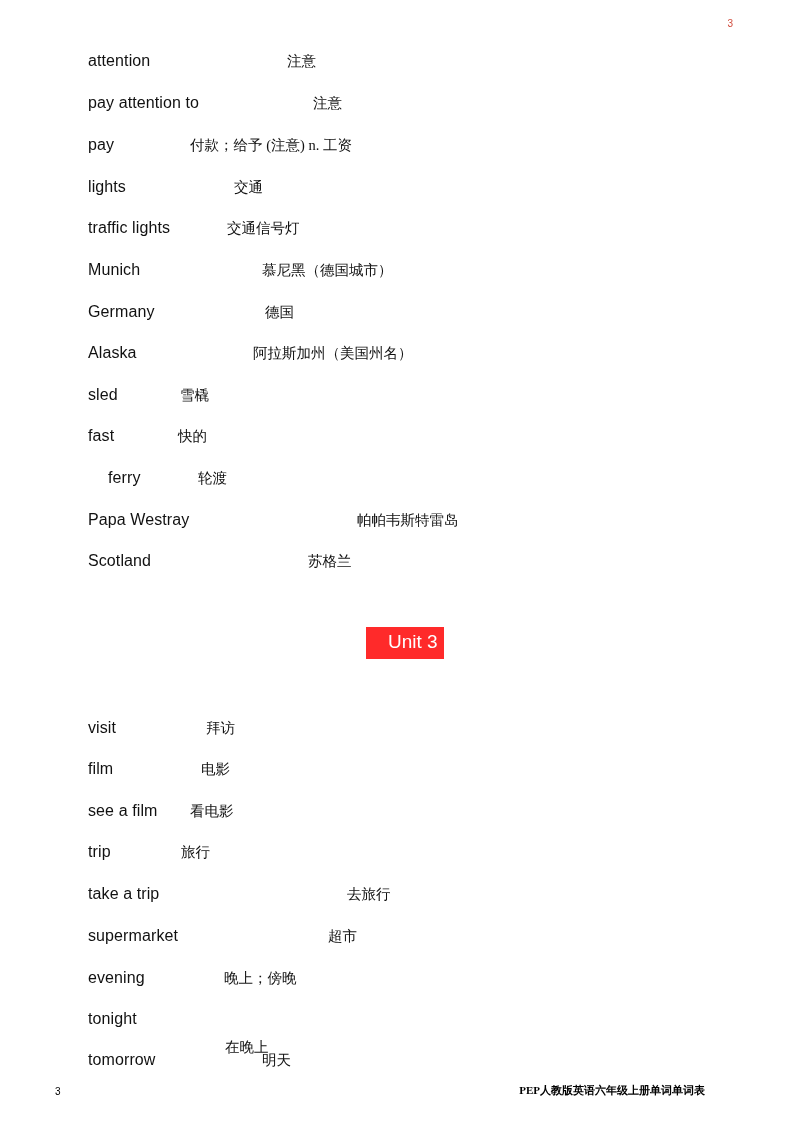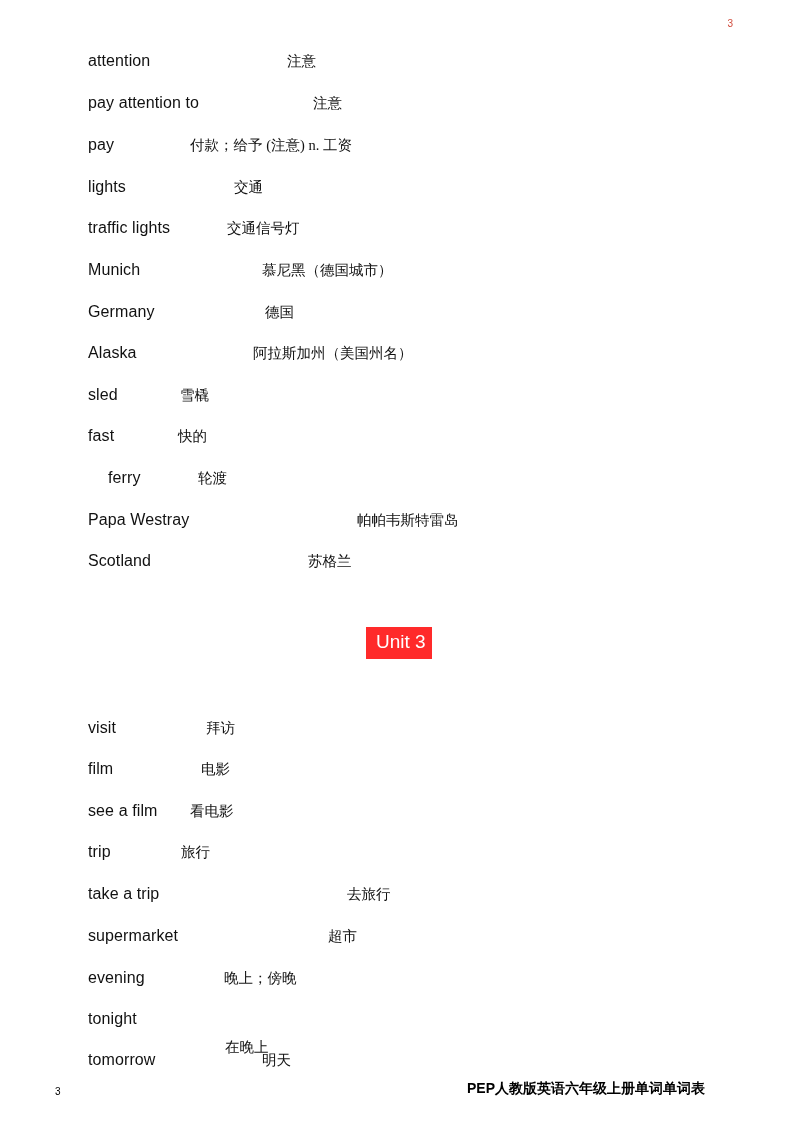--- a/index.html
+++ b/index.html
@@ -55,38 +55,38 @@
     color: #111111;
   }
   .unit-heading {
     position: absolute;
     left: 366px;
     top: 627px;
     background: #ff2a2a;
     color: #ffffff;
     font-size: 19px;
     font-family: "Liberation Sans", sans-serif;
-    padding: 3px 6px 5px 10px;
+    padding: 3px 6px 5px 22px;
     line-height: 24px;
   }
   .footer-page {
     position: absolute;
     left: 55px;
     bottom: 25px;
     font-size: 10px;
     color: #000000;
     font-family: "Liberation Sans", sans-serif;
   }
   .footer-note {
     position: absolute;
     right: 88px;
     bottom: 24px;
-    font-size: 14px;
+    font-size: 11px;
     color: #000000;
-    font-family: Liberation Sans, sans-serif;
+    font-family: Liberation Serif, serif;
     font-weight: bold;
   }
 </style>
 </head>
 <body>
 
 <div class="page">
 
   <div class="page-number-top">3</div>
 

